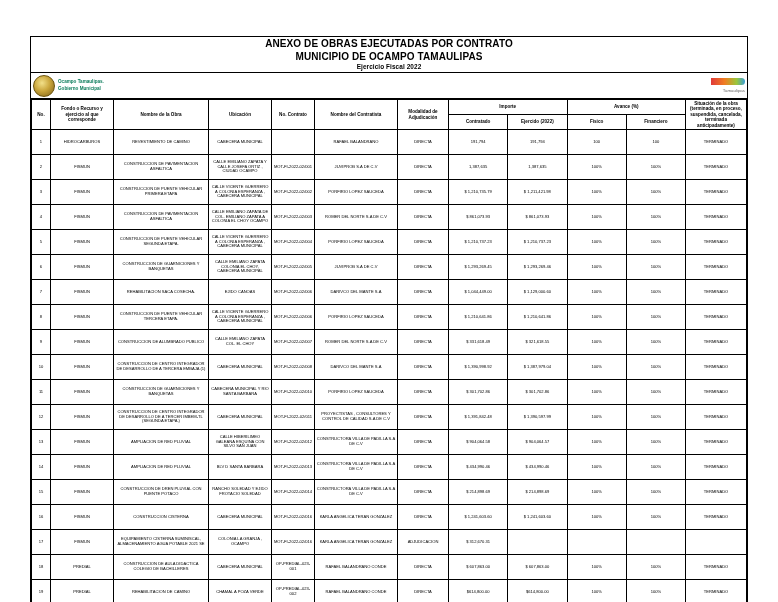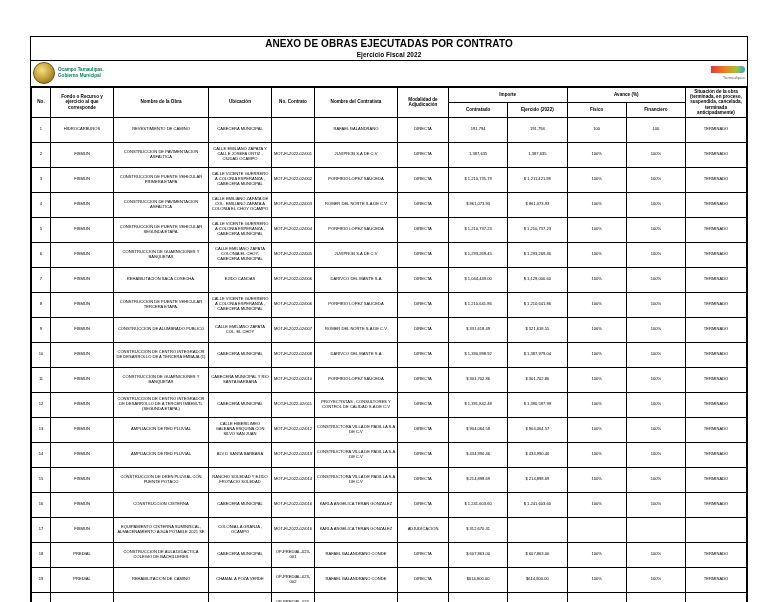--- a/index.html
+++ b/index.html
@@ -126,20 +126,21 @@
   .sit-col { width: 58px; }
 </style>
 </head>
 <body>
 
 <div class="page">
   <div class="doc-frame">
 
     <div class="title-block">
       <div class="title-line">ANEXO DE OBRAS EJECUTADAS POR CONTRATO</div>
+      <div class="title-line">MUNICIPIO DE OCAMPO TAMAULIPAS</div>
       <div class="title-line sub">Ejercicio Fiscal 2022</div>
     </div>
 
     <div class="logo-row">
       <div class="logo-left">
         <div class="crest"></div>
         <div class="gov-text">
           <div>Ocampo Tamaulipas.</div>
           <div>Gobierno Municipal</div>
         </div>

